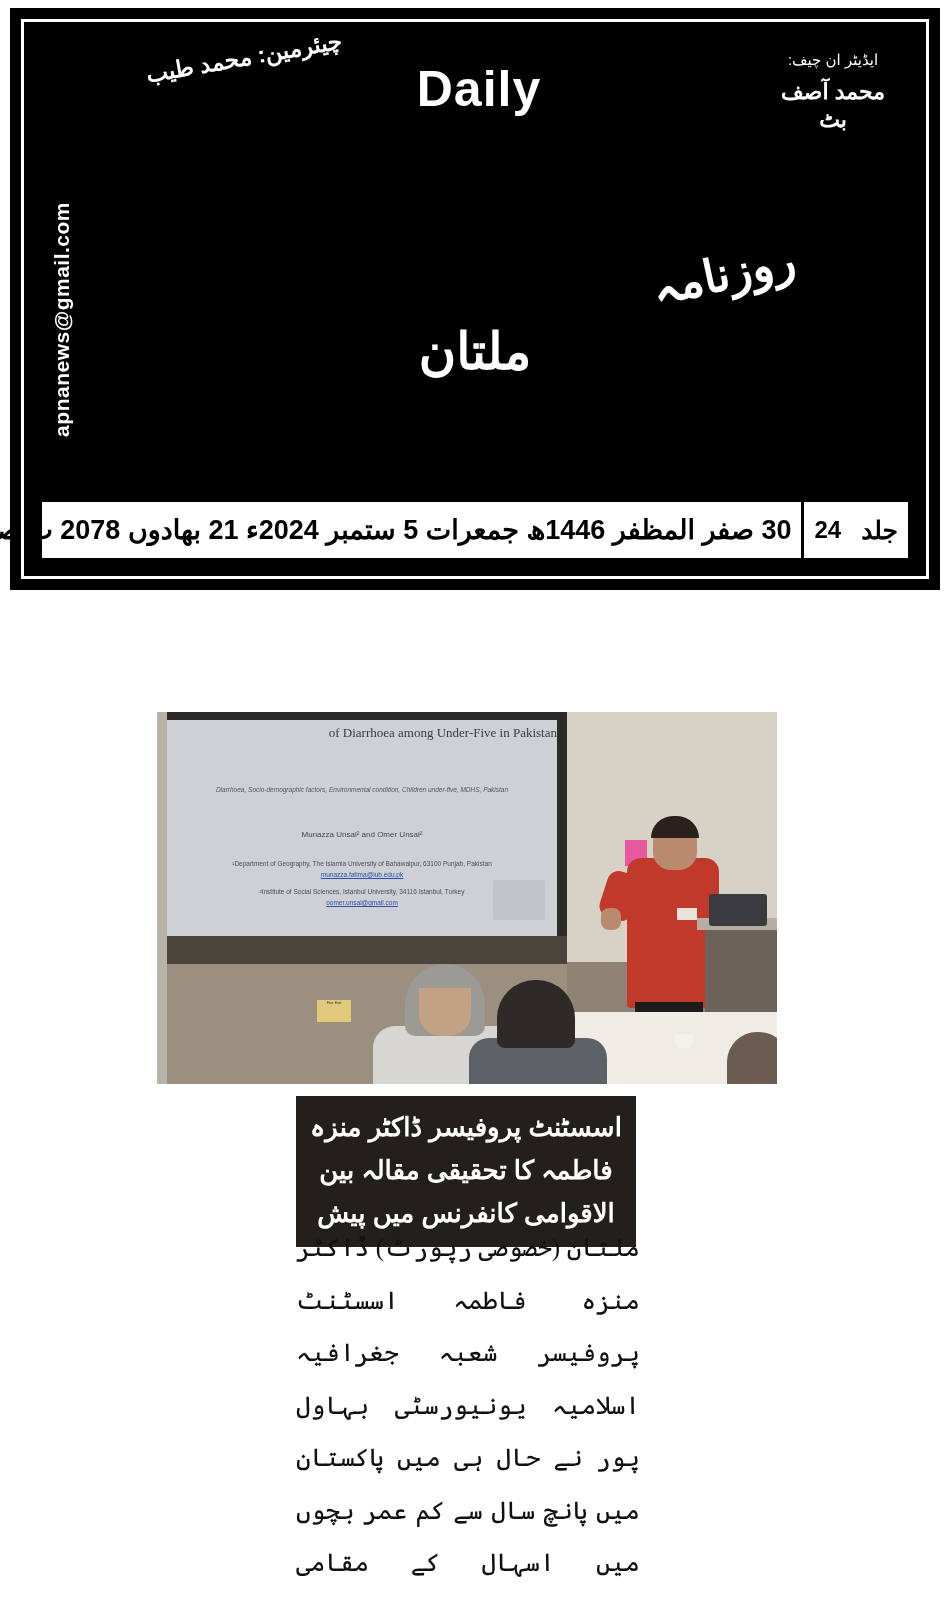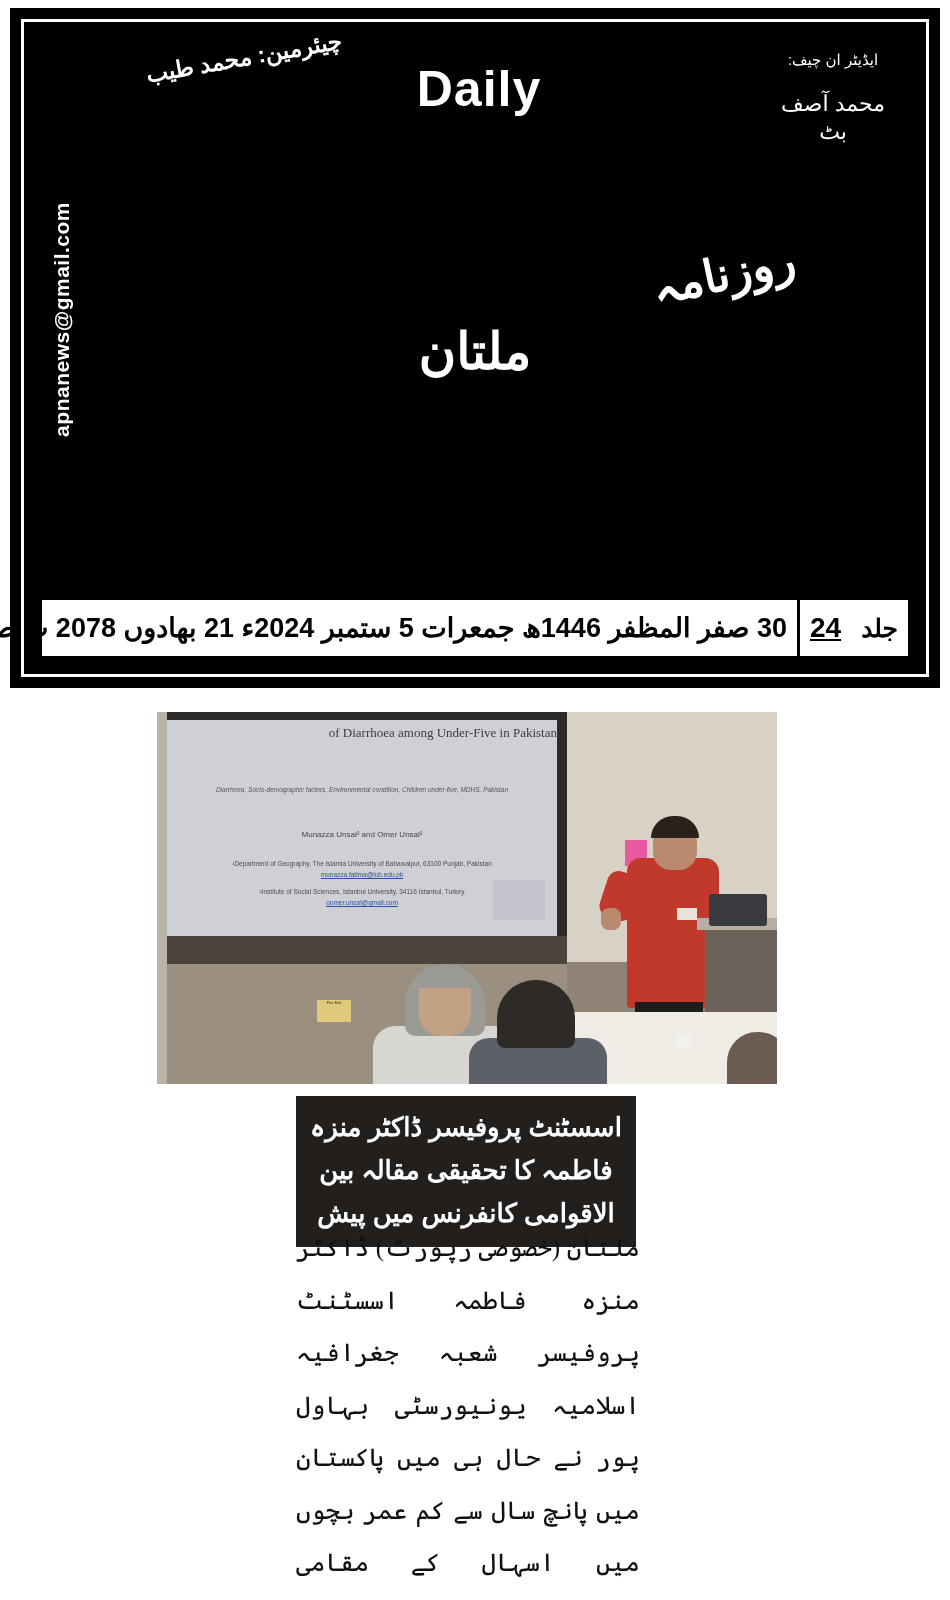--- a/index.html
+++ b/index.html
@@ -14,21 +14,21 @@
     position: relative;
     overflow: hidden;
   }
 
   
   .masthead {
     position: absolute;
     left: 10px;
     top: 8px;
     width: 930px;
-    height: 680px;
+    height: 582px;
     background: #000000;
     border: 3px solid #000;
     box-sizing: border-box;
     padding-left: 40px;
   }
   .masthead-inner {
     position: absolute;
     left: 8px;
     top: 8px;
     right: 8px;
@@ -46,22 +46,22 @@
     color: #ffffff;
     direction: rtl;
   }
   .editor-label {
     font-size: 15px;
     line-height: 1.3;
     letter-spacing: 0.5px;
   }
   .editor-name {
     font-size: 22px;
-    font-weight: normal;
-    margin-top: 20px;
+    font-weight: bold;
+    margin-top: 8px;
     line-height: 1.3;
   }
 
   .chairman-block {
     position: absolute;
     left: 120px;
     top: 40px;
     color: #ffffff;
     font-size: 23px;
     font-weight: bold;
@@ -174,21 +174,21 @@
     color: #000000;
     font-weight: bold;
     padding: 0 10px;
     border-left: 3px solid #000;
     box-sizing: border-box;
     white-space: nowrap;
     direction: rtl;
   }
   .infobar .cell:first-child { border-left: none; }
   .cell-volume-label { font-size: 25px; width: 80px; }
-  .cell-volume-value { font-size: 28px; width: 72px; text-decoration: underline; }
+  .cell-volume-value { font-size: 24px; width: 72px; }
   .cell-date { font-size: 27px; flex: 1; }
 
   
   .photo-wrap {
     position: absolute;
     left: 157px;
     top: 712px;
     width: 620px;
     height: 372px;
     background: #2d2b2a;

